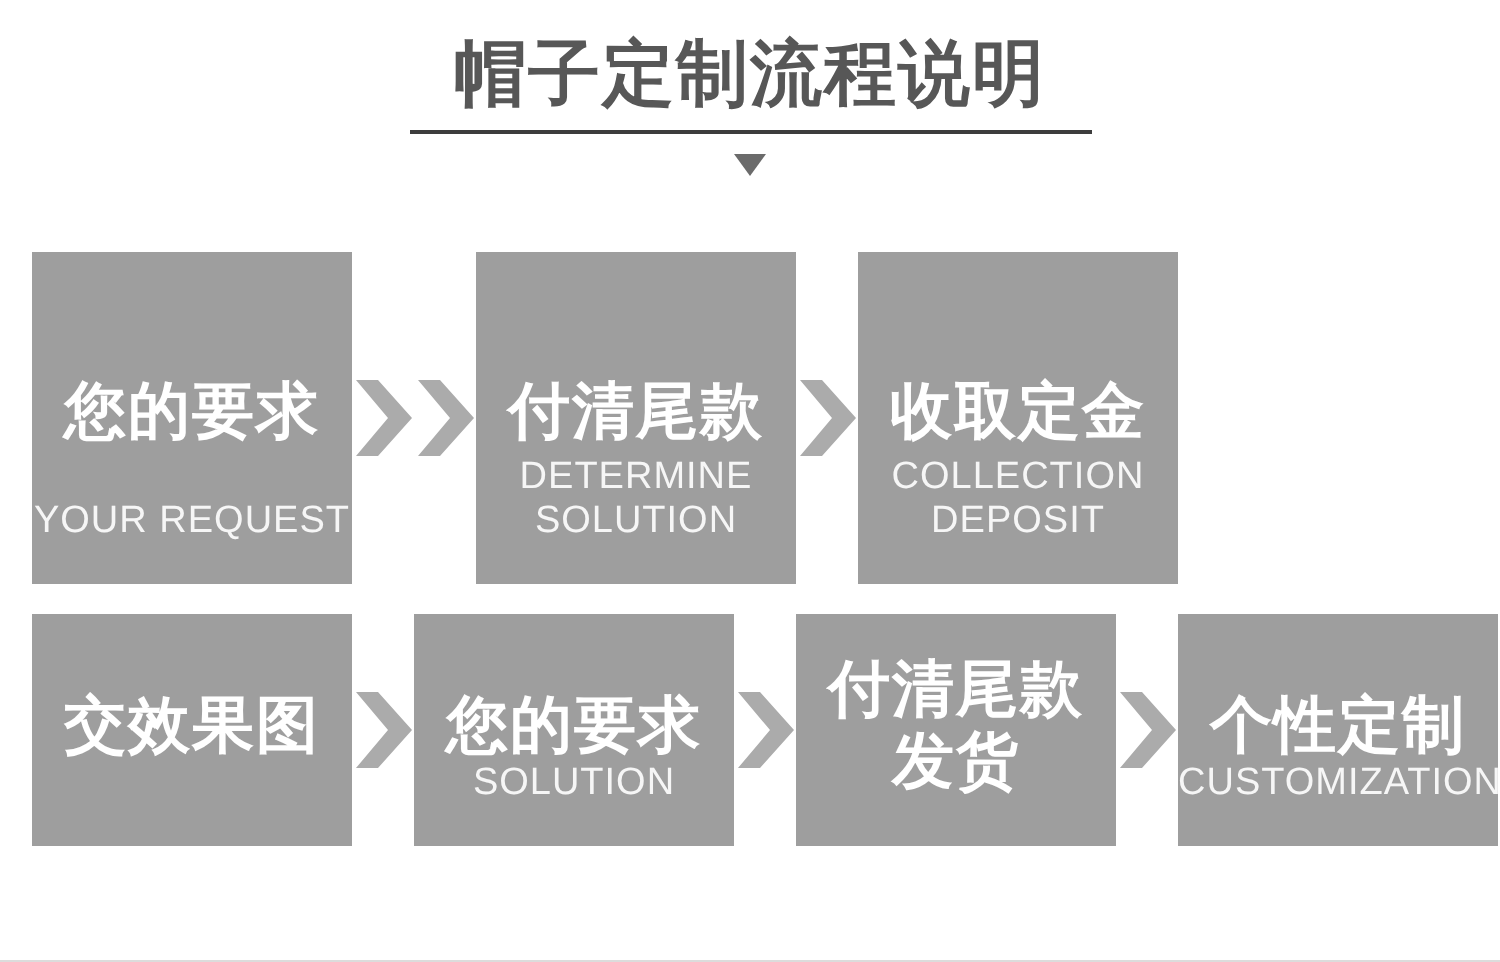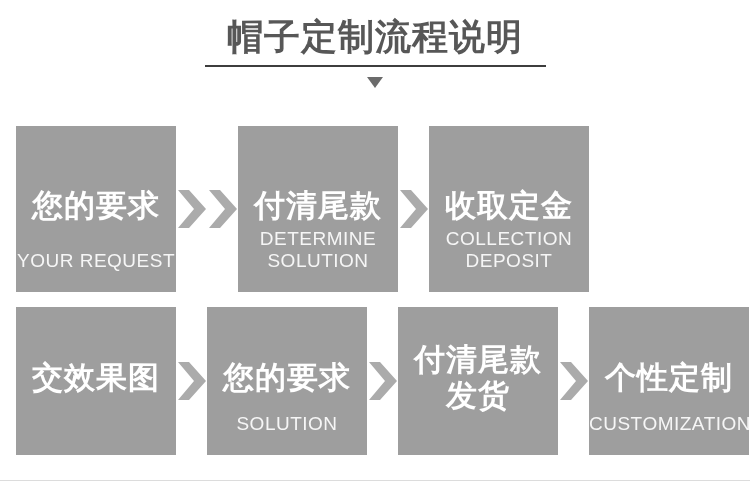--- a/index.html
+++ b/index.html
@@ -35,21 +35,21 @@
     border-top: 11px solid #6b6b6b;
     margin: 10px auto 0 auto;
   }
   .row {
     display: flex;
     align-items: stretch;
     margin-left: 16px;
     margin-right: 1px;
   }
   .row1 { margin-top: 38px; height: 166px; }
-  .row2 { margin-top: 15px; height: 148px; }
+  .row2 { margin-top: 15px; height: 116px; }
   .step {
     position: relative;
     width: 160px;
     background: #9e9e9e;
     color: #ffffff;
     flex: 0 0 160px;
   }
   .zh {
     position: absolute;
     top: 48%;

